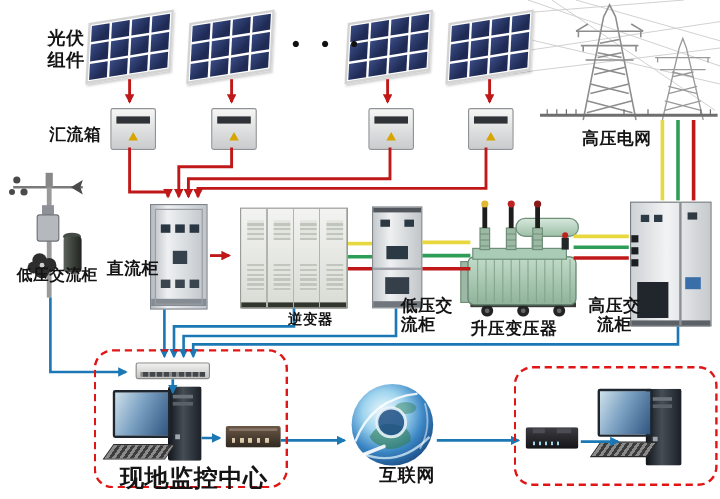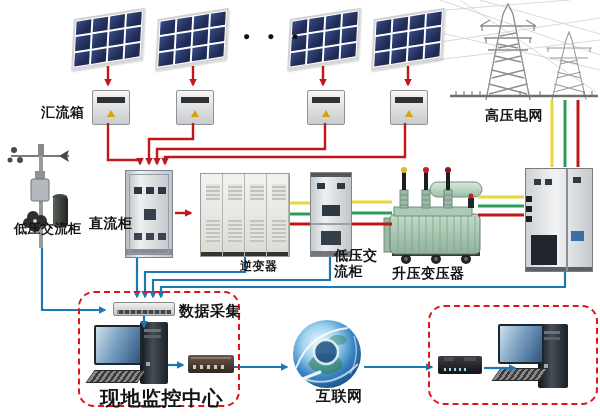--- a/index.html
+++ b/index.html
@@ -362,25 +362,26 @@
     <path class="wb" marker-end="url(#ba)" d="M245,257 V272 H145 V297"></path>
     <path class="wb" marker-end="url(#ba)" d="M330,257 V280 H153 V297"></path>
     <path class="wb" marker-end="url(#ba)" d="M565,272 V287 H161 V297"></path>
     <path class="wb" marker-end="url(#ba)" d="M144,316 V327"></path>
     <path class="wb" marker-end="url(#ba)" d="M168,365 H183"></path>
     <path class="wb" marker-end="url(#ba)" d="M234,367 H287"></path>
     <path class="wb" marker-end="url(#ba)" d="M364,367 H432"></path>
     <path class="wb" marker-end="url(#ba)" d="M484,368 H515"></path>
   </svg>
 
+  <div class="lbl" style="left:38px;top:24px;width:34px;text-align:center;font-size:15px;line-height:18px">光伏组件</div>
   <div class="lbl" style="left:243px;top:29px;font-size:12px;letter-spacing:7px;color:#111">●  ●  ●</div>
   <div class="lbl" style="left:41px;top:104px;font-size:14px">汇流箱</div>
   <div class="lbl" style="left:14px;top:220px;font-size:13px">低压交流柜</div>
   <div class="lbl" style="left:89px;top:215px;font-size:14px">直流柜</div>
   <div class="lbl" style="left:240px;top:258px;font-size:12px">逆变器</div>
   <div class="lbl" style="left:334px;top:248px;width:52px;font-size:14px;line-height:16px">低压交流柜</div>
   <div class="lbl" style="left:392px;top:265px;font-size:14px">升压变压器</div>
+  <div class="lbl" style="left:486px;top:248px;width:52px;text-align:center;font-size:14px;line-height:16px">高压交流柜</div>
   <div class="lbl" style="left:485px;top:107px;font-size:14px">高压电网</div>
-  <div class="lbl" style="left:179px;top:302px;font-size:15px">数据采集</div>
   <div class="lbl" style="left:100px;top:385px;font-size:20px">现地监控中心</div>
   <div class="lbl" style="left:316px;top:387px;font-size:15px">互联网</div>
 
 </div>
 
 </body></html>

